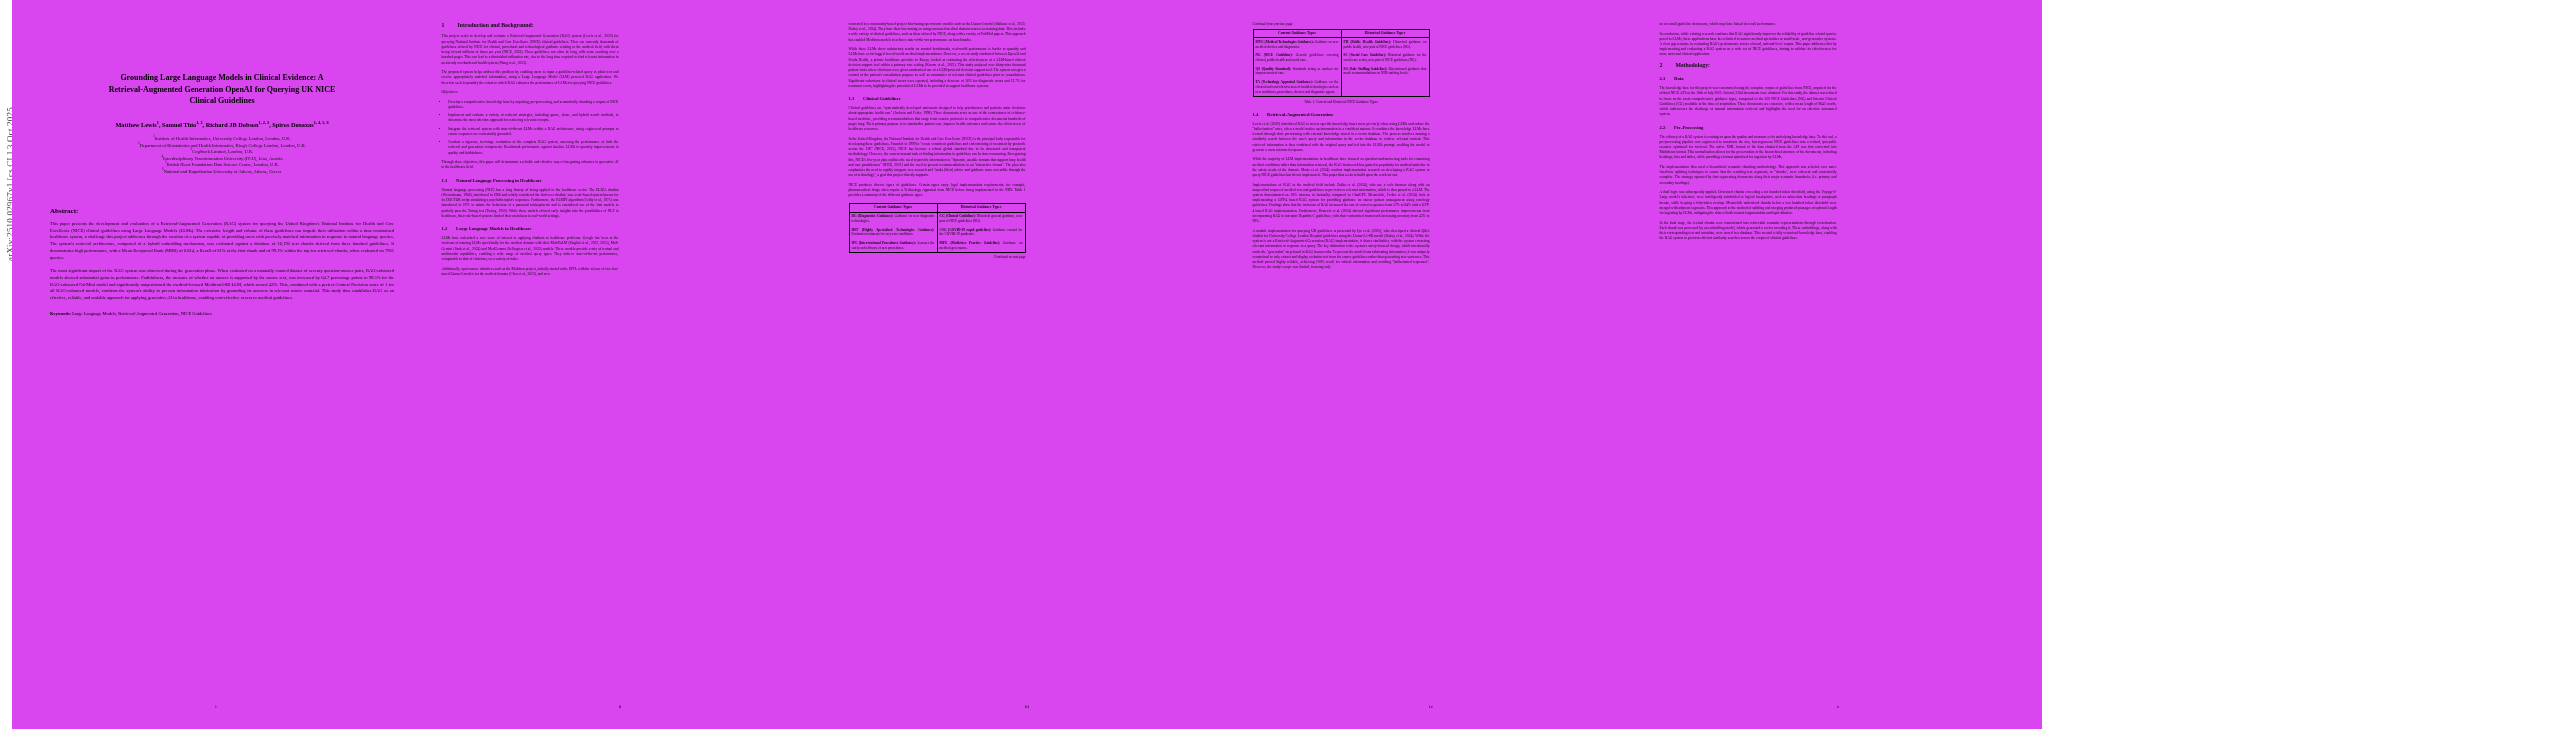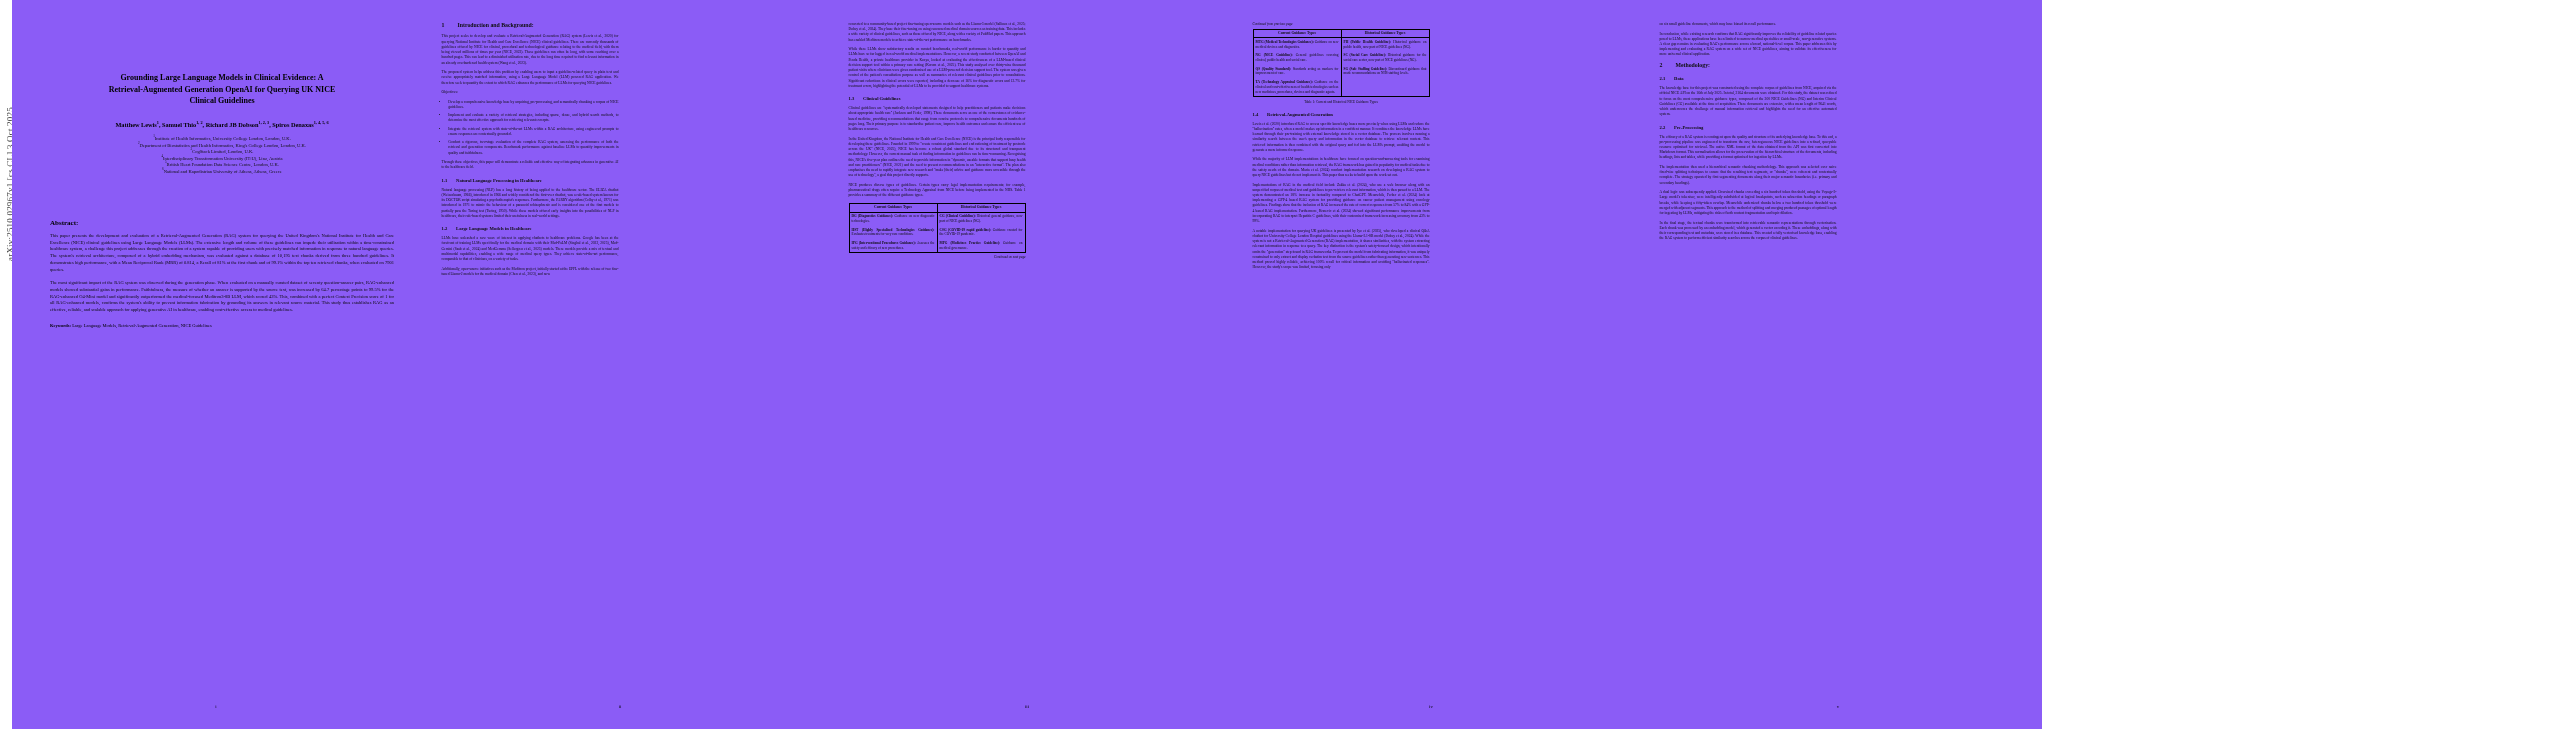--- a/index.html
+++ b/index.html
@@ -6,35 +6,35 @@
   body{width:2576px;height:729px;font-family:"Liberation Serif",serif;color:#000;overflow:hidden;}
   .sheet{position:relative;width:2576px;height:729px;background:#fff;}
 
   .arxiv-stamp{
     position:absolute;left:4.9px;top:261px;
     transform:rotate(-90deg);transform-origin:left top;
     font-family:"Liberation Serif",serif;font-size:9px;color:#4a4a4a;
     white-space:nowrap;letter-spacing:0.2px;
   }
 
-  .page{position:absolute;top:0;width:408px;height:729px;background:#8b5cf6;}
+  .page{position:absolute;top:0;width:408px;height:729px;background:#d946ef;}
   .p1{left:12px;} .p2{left:416px;} .p3{left:823px;}
   .p4{left:1227px;} .p5{left:1634px;}
 
   .pg-num{position:absolute;bottom:20px;left:0;width:100%;text-align:center;font-size:4.9px;color:#000;}
 
   
   .inner{position:absolute;left:38px;top:0;width:344px;}
   .title{font-size:8px;font-weight:bold;text-align:center;line-height:1.45;margin-top:72px;}
   .authors{font-size:6.3px;font-weight:bold;text-align:center;margin-top:14px;line-height:1.4;}
   .affil{font-size:4.6px;text-align:center;margin-top:6.7px;line-height:1.42;color:#111;}
   .affil div{white-space:nowrap;}
   sup{font-size:.68em;vertical-align:super;line-height:0;}
 
-  .sec-abs{font-size:7px;font-weight:bold;margin-top:44px;}
+  .sec-abs{font-size:7px;font-weight:bold;margin-top:32px;}
   .body{font-size:4.5px;line-height:1.5;text-align:justify;hyphens:auto;margin-top:5.5px;color:#0a0a0a;}
   .body.p{margin-top:6.7px;}
   .kw{font-size:4.5px;line-height:1.5;margin-top:9px;}
   .kw b{font-weight:bold;}
 
   
   .col{position:absolute;top:22px;width:177px;font-size:3.6px;line-height:1.46;
        text-align:justify;hyphens:auto;color:#0d0d0d;}
   .colL{left:25.5px;}
   .col p{margin:0 0 4.3px 0;}

